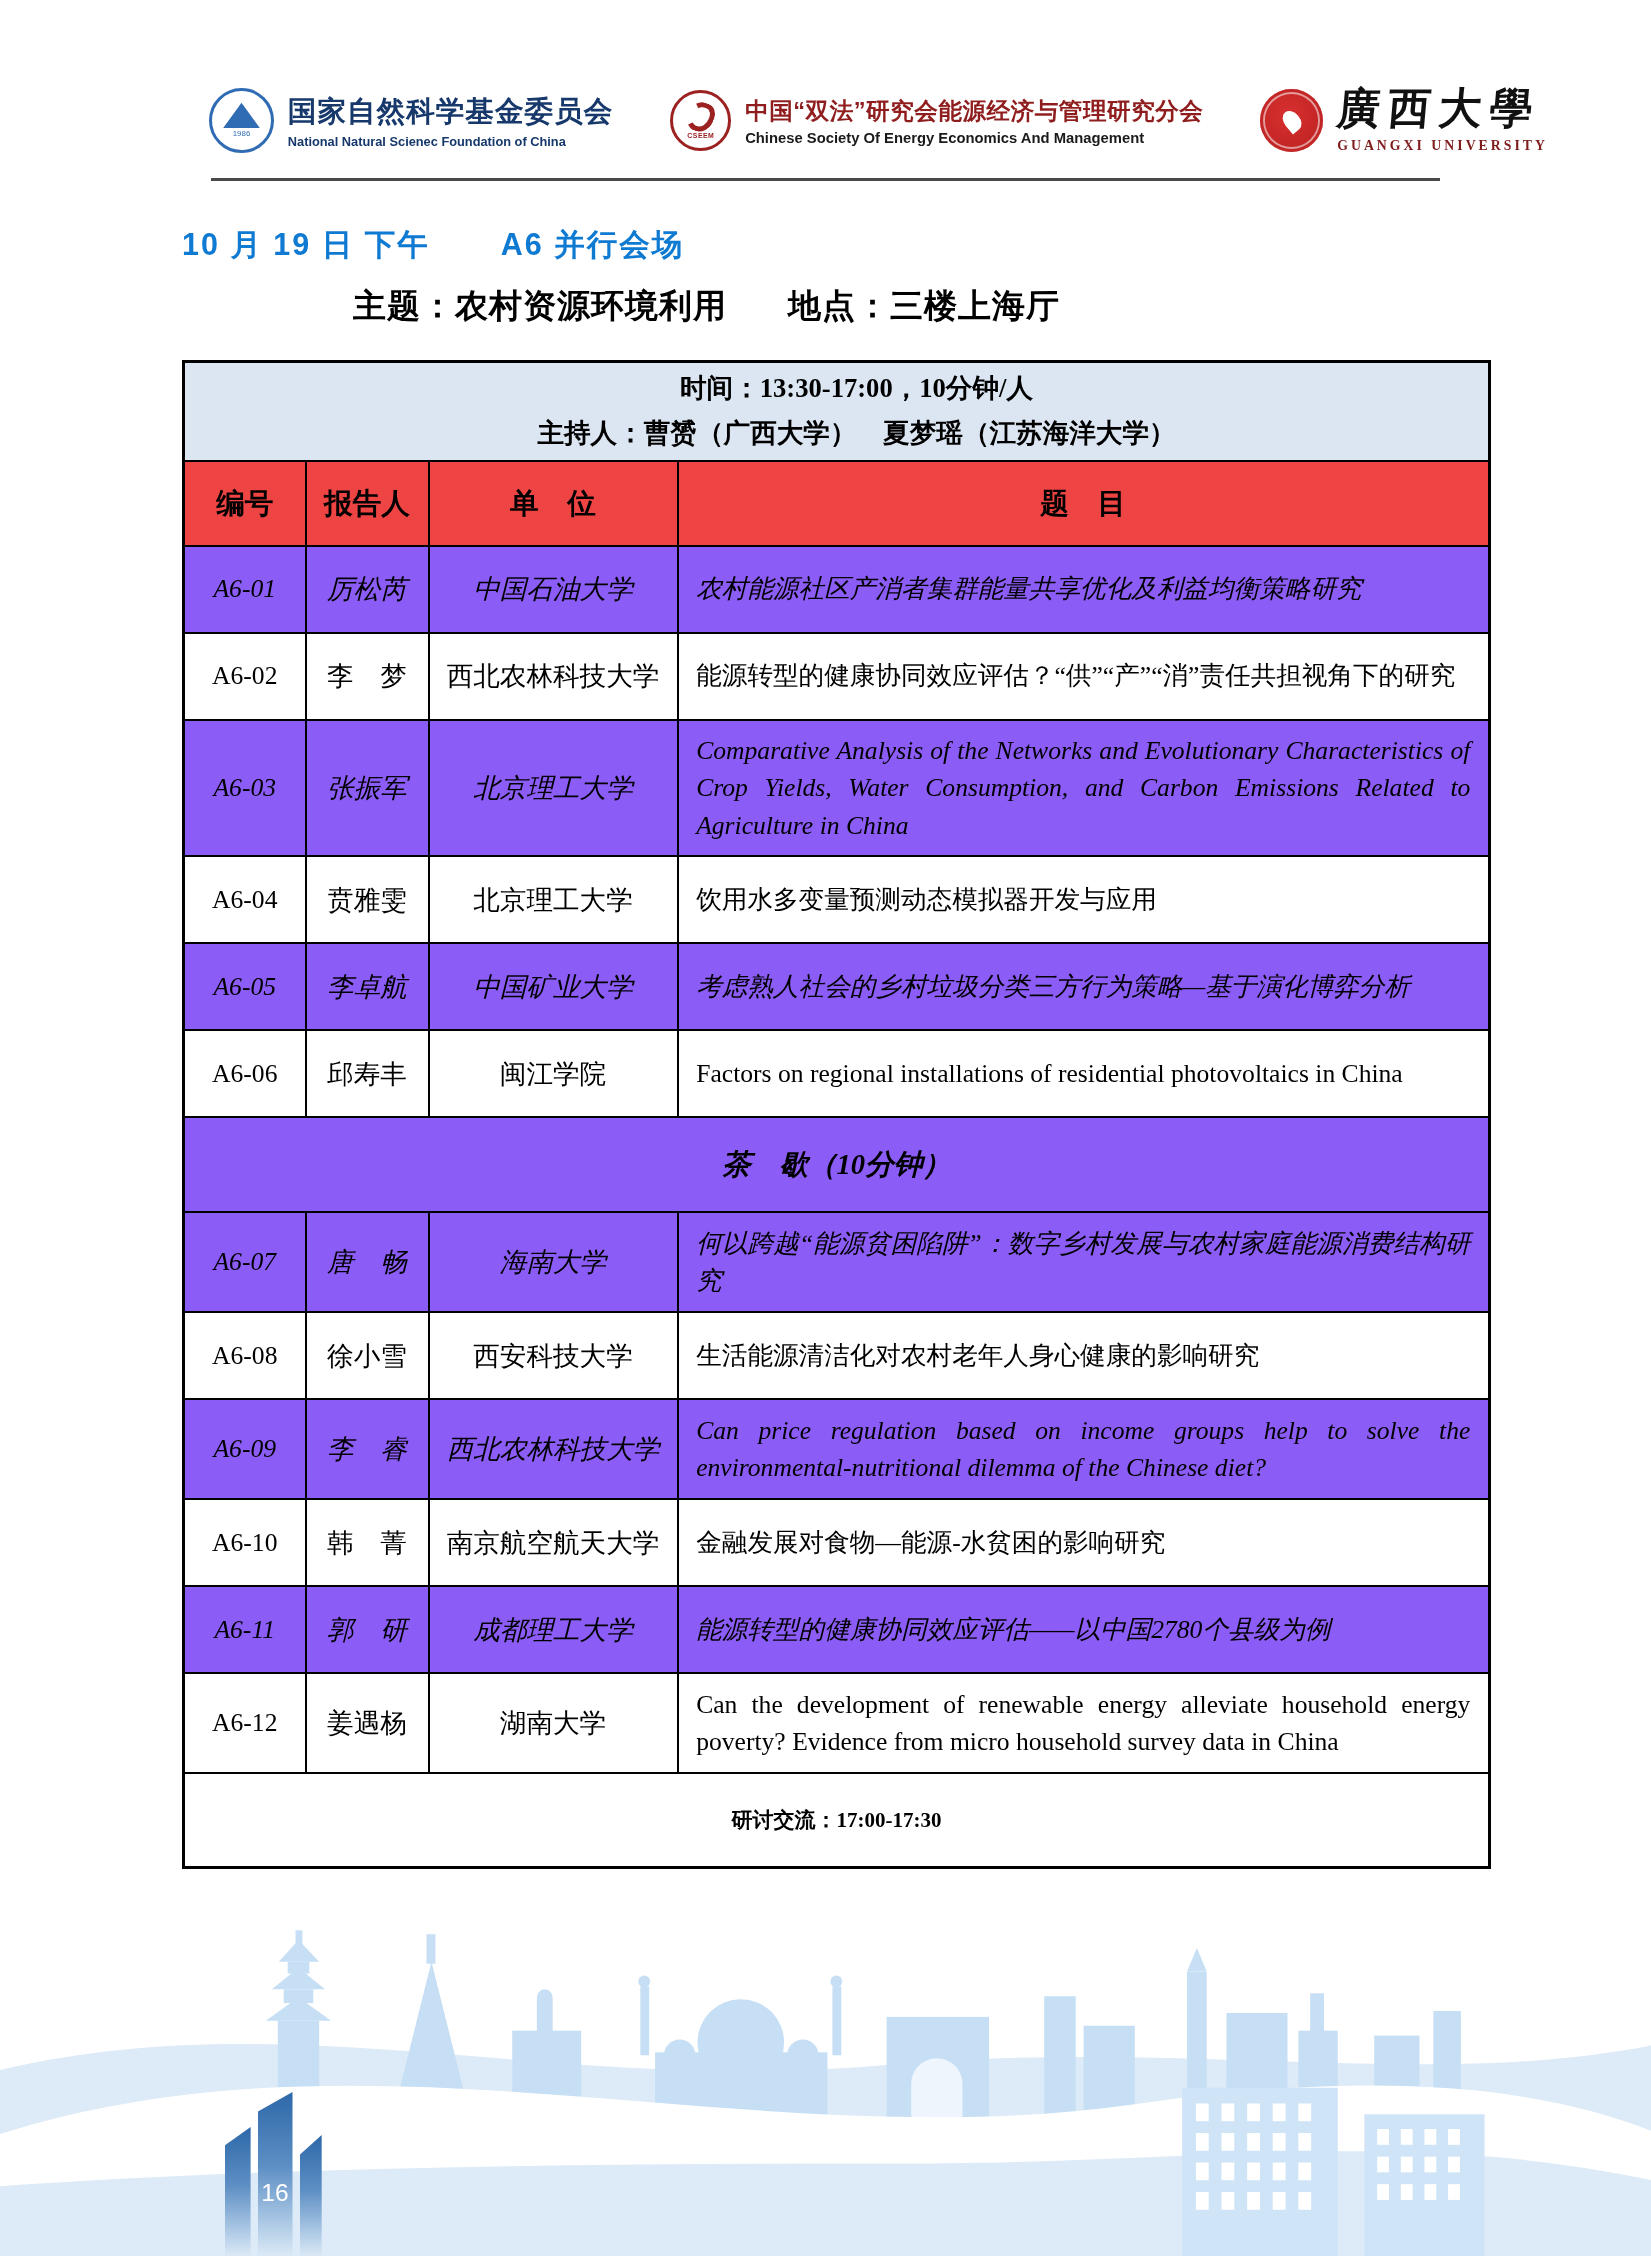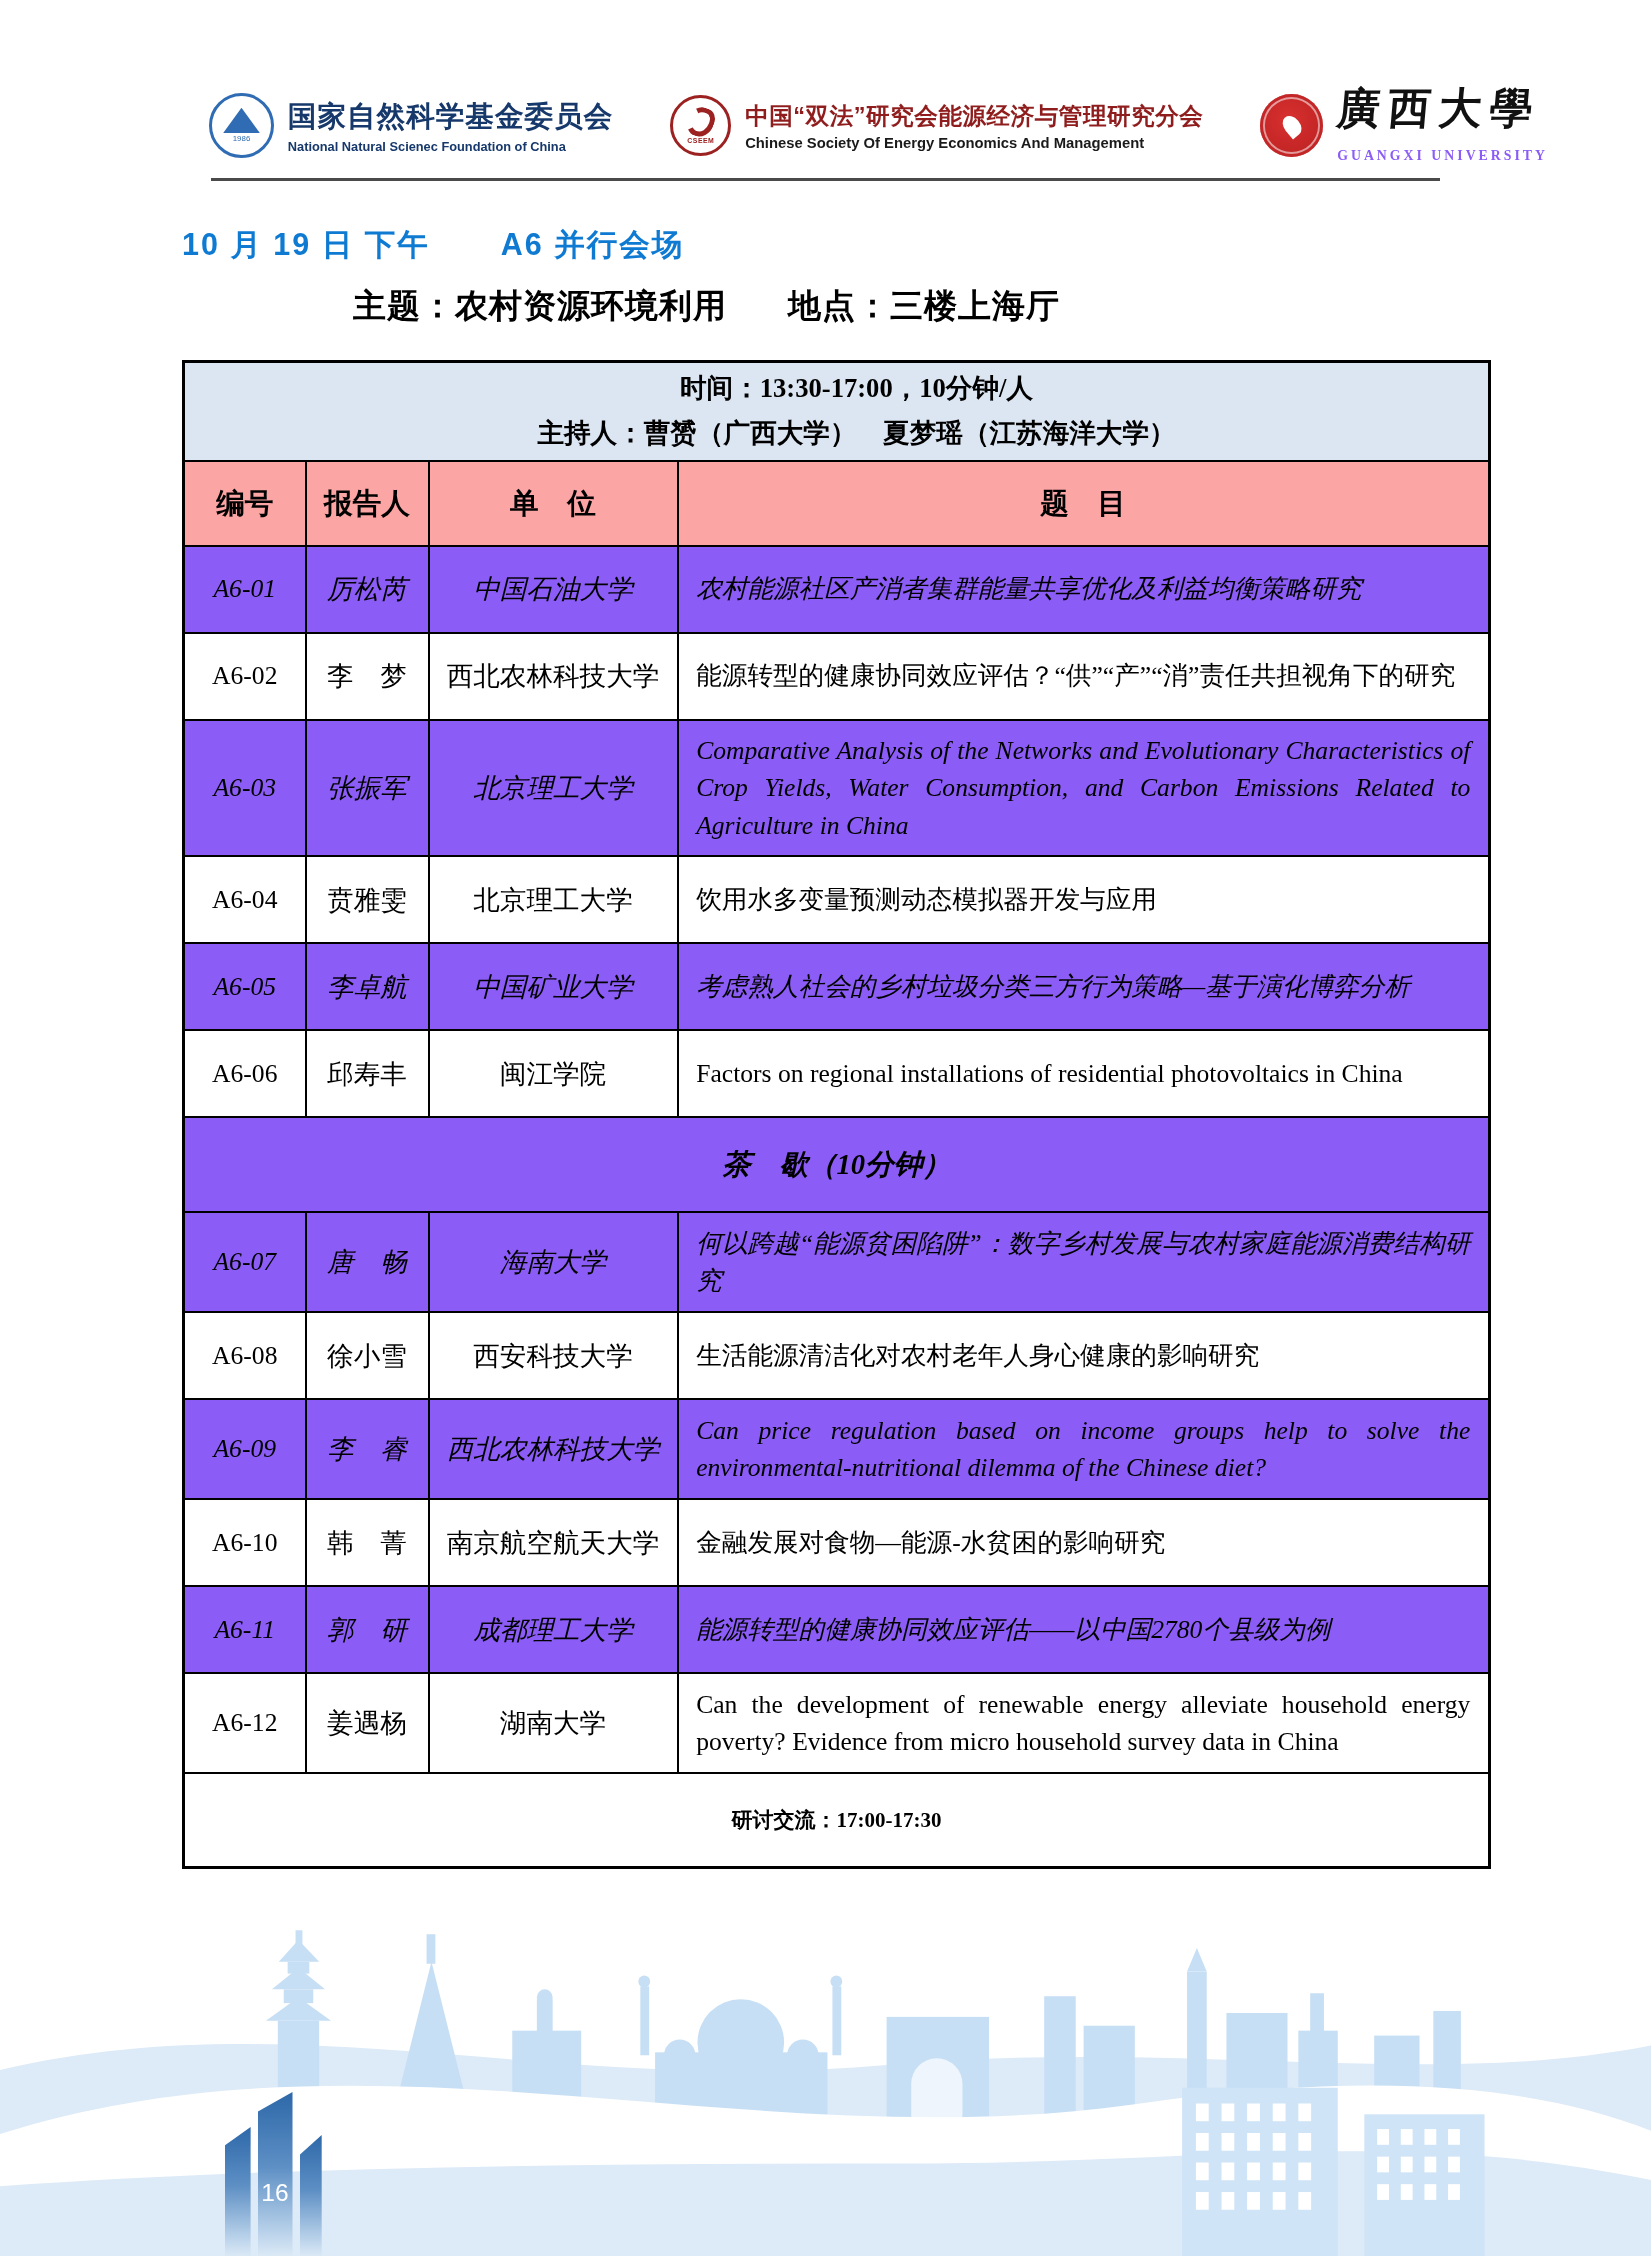--- a/index.html
+++ b/index.html
@@ -27,21 +27,21 @@
   .emblem-gxu { width: 63px; height: 63px; background: radial-gradient(circle at 45% 40%, #d83030, #b81f1f); box-shadow: inset 0 0 0 3px #c32626, inset 0 0 0 4.9px #ffffff88; }
   .gxu-flame { width: 15.8px; height: 21.7px; background:#fff; border-radius: 50% 50% 50% 0; transform: rotate(-40deg); }
   .logo-text { margin-left: 13.8px; }
   .logo-cn { font-weight: bold; }
   .logo-en { font-weight: bold; }
   .nsfc .logo-cn { font-size: 28.6px; color: #16386b; letter-spacing: 1px; }
   .nsfc .logo-en { font-size: 12.8px; color: #16386b; margin-top: 3px; }
   .cseem .logo-cn { font-size: 23.6px; color: #8f1d1d; letter-spacing: 0.5px; }
   .cseem .logo-en { font-size: 14.8px; color: #1a1a1a; margin-top: 3px; }
   .gxu .logo-cn { font-family: "Liberation Serif", serif; font-size: 43px; font-weight: 600; letter-spacing: 7.9px; transform: skewX(-5deg); color: #111; line-height: 1; }
-  .gxu .logo-en { font-size: 13.8px; letter-spacing: 3px; color: #8b5cf6; margin-top: 18px; font-family: "Liberation Serif", serif; }
+  .gxu .logo-en { font-size: 13.8px; letter-spacing: 3px; color: #7f1d1d; margin-top: 8px; font-family: "Liberation Serif", serif; }
 
   .header-rule { position: absolute; top: 178px; left: 211px; width: 1229px; height: 3px; background: #4a4a4a; }
 
   
   .session-line { position: absolute; top: 225px; left: 182px; width: 1305px; text-align: left; font-size: 30.5px; font-weight: bold; color: #0f7ad2; letter-spacing: 2px; }
   .session-line .gap { display: inline-block; width: 71px; }
   .theme-line { position: absolute; top: 284px; left: 353px; font-size: 33px; font-weight: bold; color: #000; letter-spacing: 1px; }
   .theme-line .gap { display: inline-block; width: 61px; }
 
   
@@ -56,21 +56,21 @@
   .page-num { position: absolute; left: 32.5px; width: 35px; top: 87px; text-align: center; color: #fff; font-size: 24.6px; z-index: 3; }
 
   
   .table-wrap { position: absolute; top: 360px; left: 182px; z-index: 1; }
   table.program { border-collapse: collapse; table-layout: fixed; width: 1306px; border: 3px solid #000; background: transparent; }
   table.program td, table.program th { border: 2px solid #000; vertical-align: middle; }
 
   .band-cell { background: #dce6f2; text-align: center; height: 99px; font-family: "Liberation Serif", serif; }
   .band-line { font-size: 26.6px; font-weight: bold; line-height: 1.7; padding-left: 40px; }
 
-  th.colhead { height: 85px; background: #fca5a5; font-size: 28.6px; font-weight: bold; text-align: center; font-family: "Liberation Sans", sans-serif; }
+  th.colhead { height: 85px; background: #ef4444; font-size: 28.6px; font-weight: bold; text-align: center; font-family: "Liberation Sans", sans-serif; }
 
   td.c-id      { width: 122px; text-align: center; font-family: "Liberation Serif", serif; font-size: 25.6px; height: 87px; }
   td.c-speaker { width: 123px; text-align: center; font-family: "Liberation Serif", serif; font-size: 26.6px; }
   td.c-org     { width: 249px; text-align: center; font-family: "Liberation Serif", serif; font-size: 26.6px; }
   td.c-title   { width: 812px; text-align: justify; font-family: "Liberation Serif", serif; font-size: 25.6px; line-height: 1.45; padding: 11.8px 17.7px; }
   tr.shaded td { background: #8b5cf6; font-style: italic; }
   tr.plain td  { background: #ffffff; }
 
   td.c-break { height: 95px; text-align: center; font-family: "Liberation Serif", serif; font-size: 28.6px; font-weight: bold; background: #efefef; }
   td.c-close { height: 95px; text-align: center; font-family: "Liberation Serif", serif; font-size: 21px; font-weight: bold; background: transparent; }

